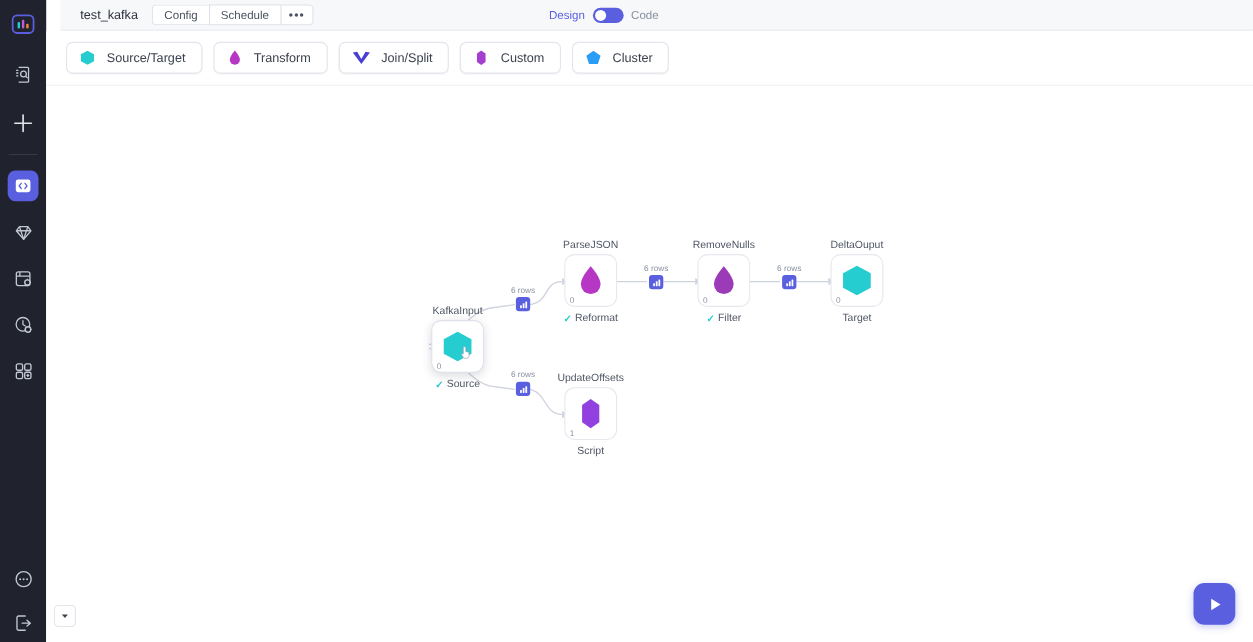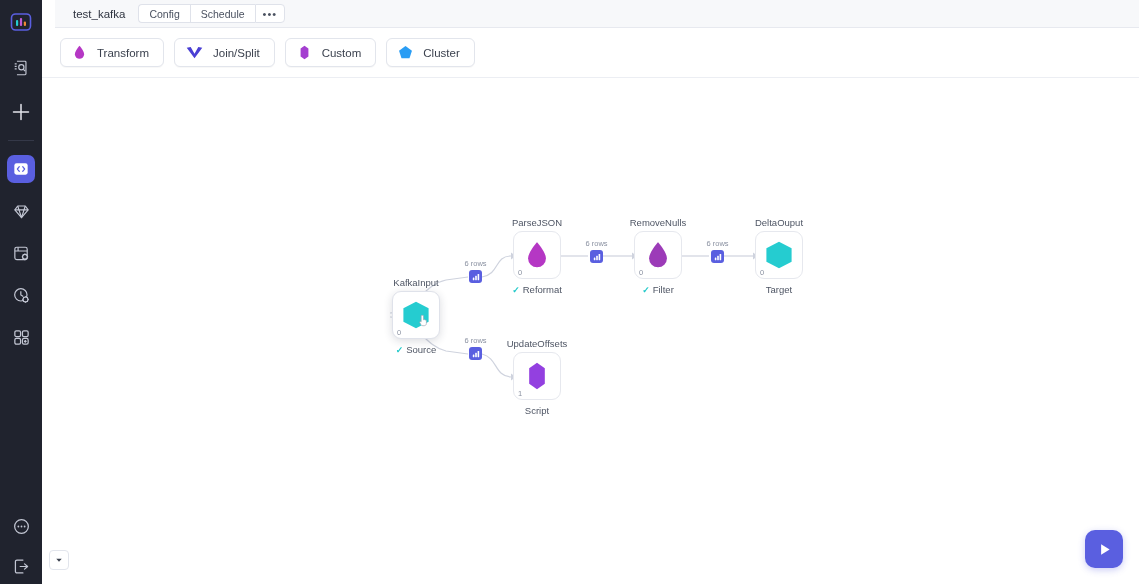--- a/index.html
+++ b/index.html
@@ -263,24 +263,39 @@
   </div>
 
   <div class="header">
     <div class="proj-title">test_kafka</div>
     <div class="seg">
       <div class="seg-btn">Config</div>
       <div class="seg-btn">Schedule</div>
       <div class="seg-btn seg-dots">•••</div>
     </div>
 
+    <div class="mode-wrap">
+      <div class="mode-label on">Design</div>
+      <div class="toggle">
+        <div class="toggle-knob"></div>
+      </div>
+      <div class="mode-label">Code</div>
+    </div>
 
   </div>
 
   <div class="palette">
+    <div class="chip">
+      <span>
+        <svg width="17" height="17" viewBox="0 0 20 20">
+            <polygon points="10,2.6 17,6.3 17,13.7 10,17.4 3,13.7 3,6.3" fill="#25ccd0"></polygon>
+          </svg>
+      </span>
+      <span>Source/Target</span>
+    </div>
     <div class="chip">
       <span>
         <svg width="17" height="17" viewBox="0 0 20 20">
             <path d="M10 2.2C10 2.2 15.4 8 15.4 12.1A5.4 5.4 0 014.6 12.1C4.6 8 10 2.2 10 2.2z" fill="#b537c4"></path>
           </svg>
       </span>
       <span>Transform</span>
     </div>
     <div class="chip">
       <span>

